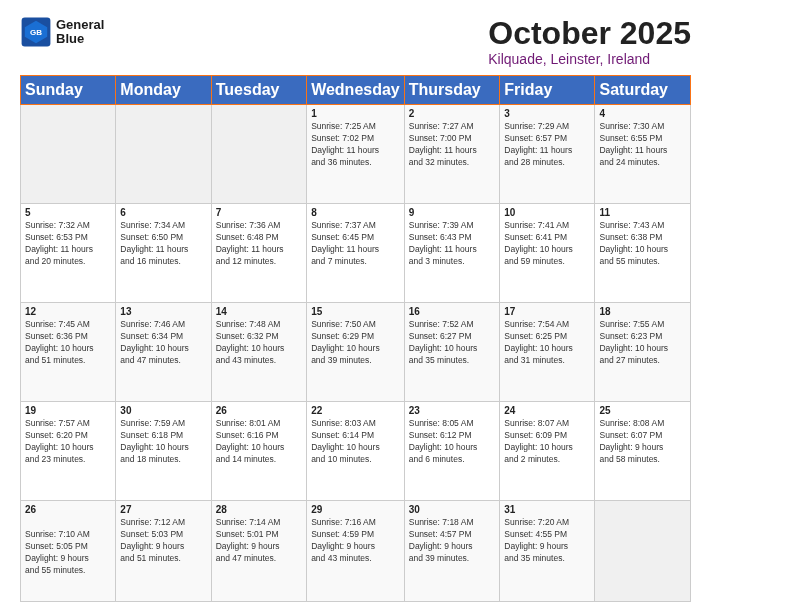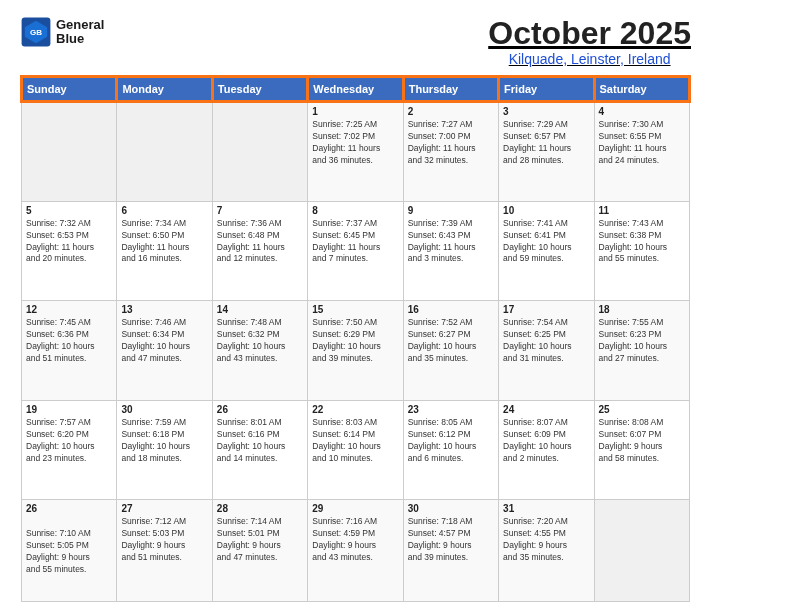--- a/index.html
+++ b/index.html
@@ -34,46 +34,45 @@
       font-size: 13px;
       font-weight: bold;
       color: #1a1a1a;
       line-height: 1.1;
     }
     .logo-icon {
       width: 32px;
       height: 32px;
     }
     .title-block {
-      text-align: center;
-      text-decoration: underline;
+      text-align: left;
     }
     .calendar-title {
       font-size: 32px;
       font-weight: bold;
       color: #222;
       line-height: 1.1;
     }
     .calendar-subtitle {
       font-size: 14px;
-      color: #1d4ed8;
+      color: #701a75;
     }
     table {
       width: 100%;
       border-collapse: collapse;
       flex: 1;
     }
     thead th {
       background: #3a6bbf;
       color: #fff;
-      font-size: 11px;
+      font-size: 16px;
       font-weight: bold;
       padding: 5px 4px;
       text-align: left;
-      border: 3px solid #f97316;
+      border: 1px solid #f97316;
     }
     tbody td {
       border: 1px solid #ccc;
       vertical-align: top;
       padding: 3px 4px;
       font-size: 9px;
       color: #222;
       width: calc(100% / 7);
       height: 78px;
       background: #fff;

